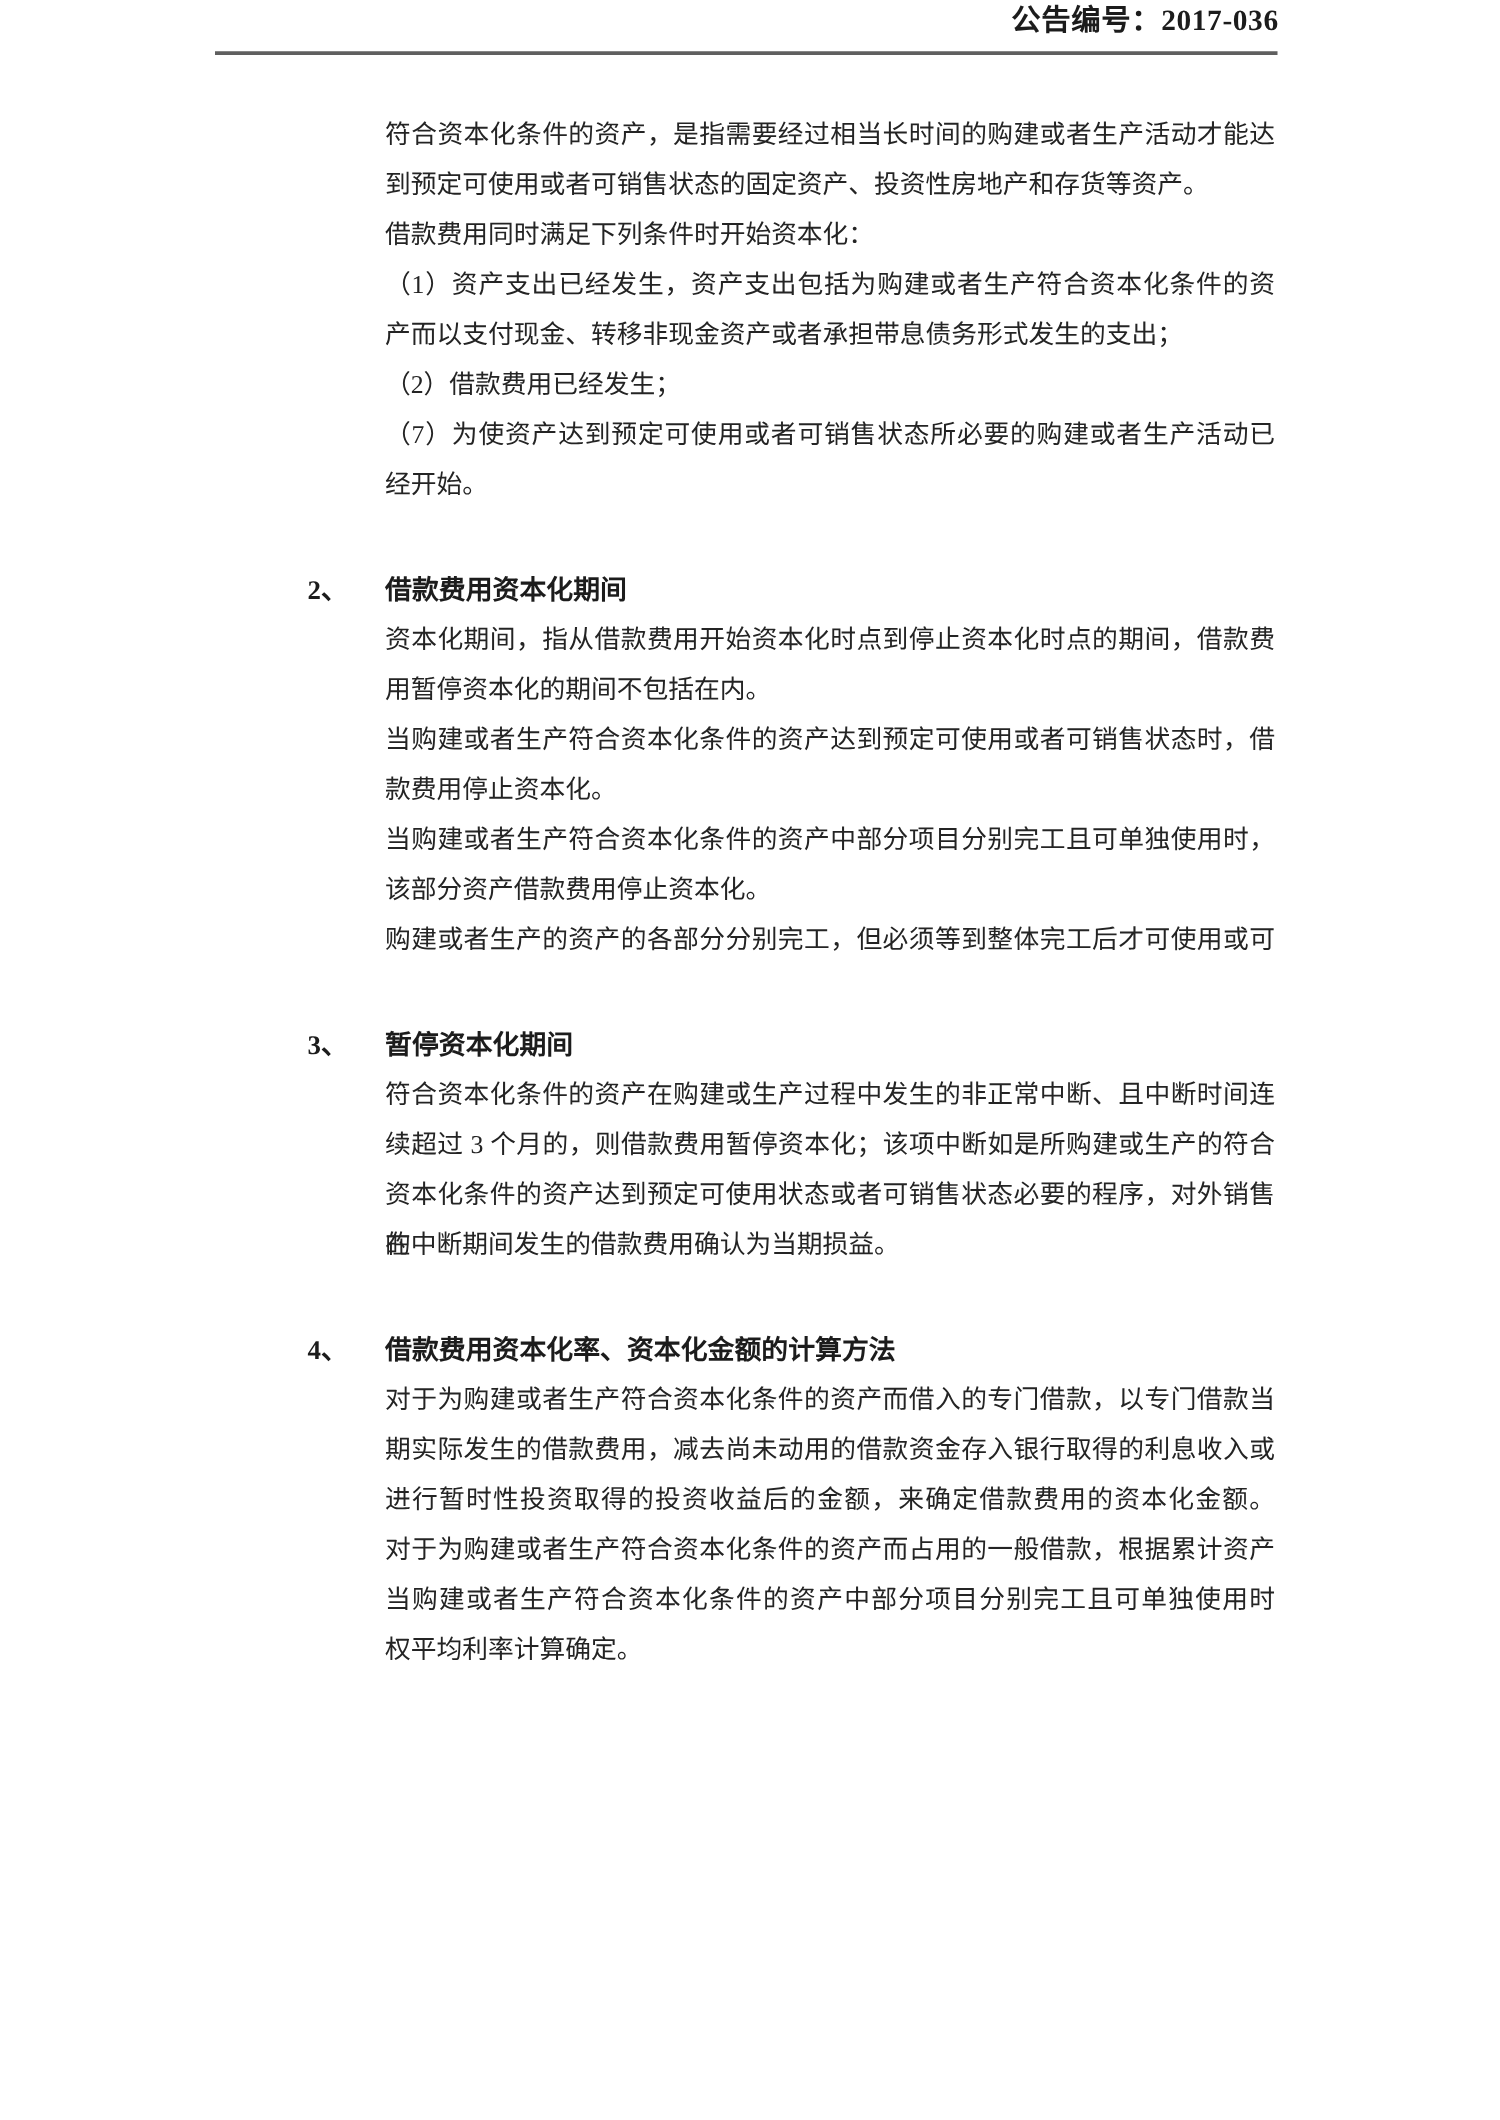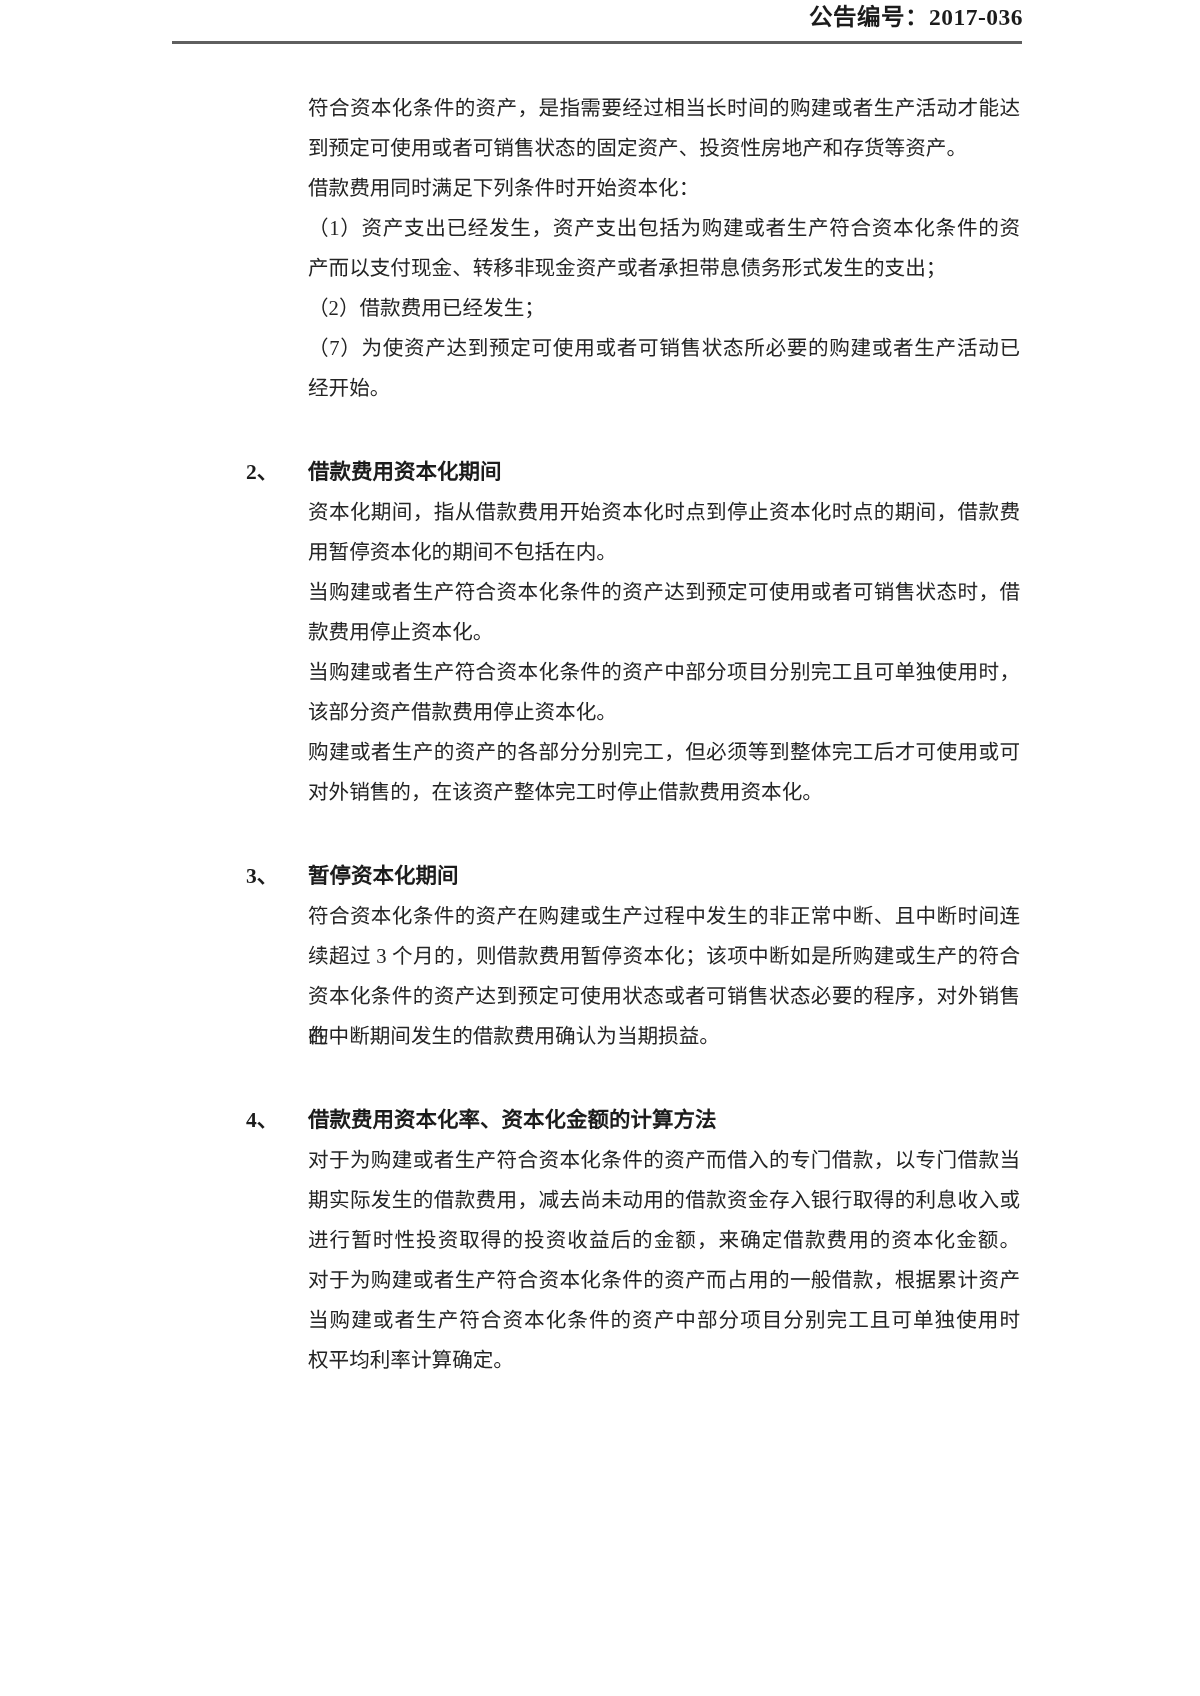--- a/index.html
+++ b/index.html
@@ -85,21 +85,20 @@
       <div class="line fill">（7）为使资产达到预定可使用或者可销售状态所必要的购建或者生产活动已</div>
       <div class="line">经开始。</div>
       <div class="section-heading"><span class="num">2、</span><span>借款费用资本化期间</span></div>
       <div class="line fill">资本化期间，指从借款费用开始资本化时点到停止资本化时点的期间，借款费</div>
       <div class="line">用暂停资本化的期间不包括在内。</div>
       <div class="line fill">当购建或者生产符合资本化条件的资产达到预定可使用或者可销售状态时，借</div>
       <div class="line">款费用停止资本化。</div>
       <div class="line fill">当购建或者生产符合资本化条件的资产中部分项目分别完工且可单独使用时，</div>
       <div class="line">该部分资产借款费用停止资本化。</div>
       <div class="line fill">购建或者生产的资产的各部分分别完工，但必须等到整体完工后才可使用或可</div>
-      <div class="line">对外销售的，在该资产整体完工时停止借款费用资本化。</div>
       <div class="section-heading"><span class="num">3、</span><span>暂停资本化期间</span></div>
       <div class="line fill">符合资本化条件的资产在购建或生产过程中发生的非正常中断、且中断时间连</div>
       <div class="line fill">续超过 3 个月的，则借款费用暂停资本化；该项中断如是所购建或生产的符合</div>
       <div class="line fill">资本化条件的资产达到预定可使用状态或者可销售状态必要的程序，对外销售的</div>
       <div class="line">在中断期间发生的借款费用确认为当期损益。</div>
       <div class="section-heading"><span class="num">4、</span><span>借款费用资本化率、资本化金额的计算方法</span></div>
       <div class="line fill">对于为购建或者生产符合资本化条件的资产而借入的专门借款，以专门借款当</div>
       <div class="line fill">期实际发生的借款费用，减去尚未动用的借款资金存入银行取得的利息收入或</div>
       <div class="line fill">进行暂时性投资取得的投资收益后的金额，来确定借款费用的资本化金额。</div>
       <div class="line fill">对于为购建或者生产符合资本化条件的资产而占用的一般借款，根据累计资产</div>

